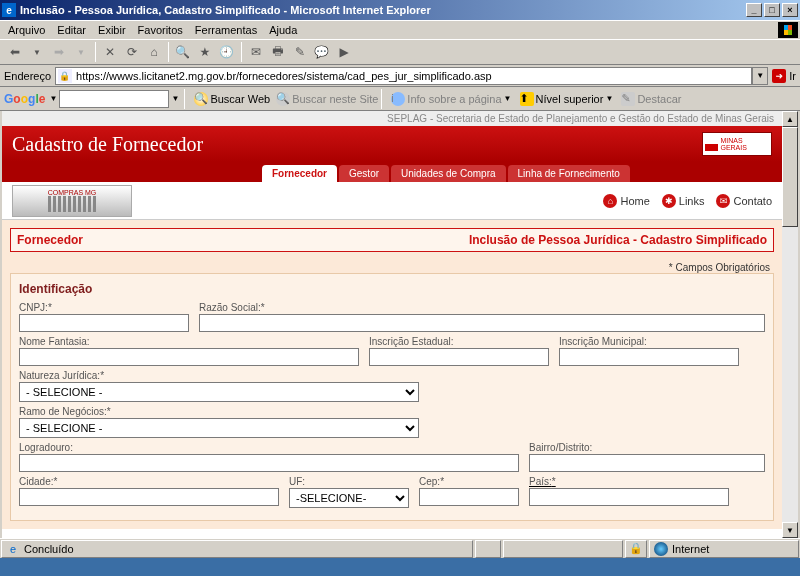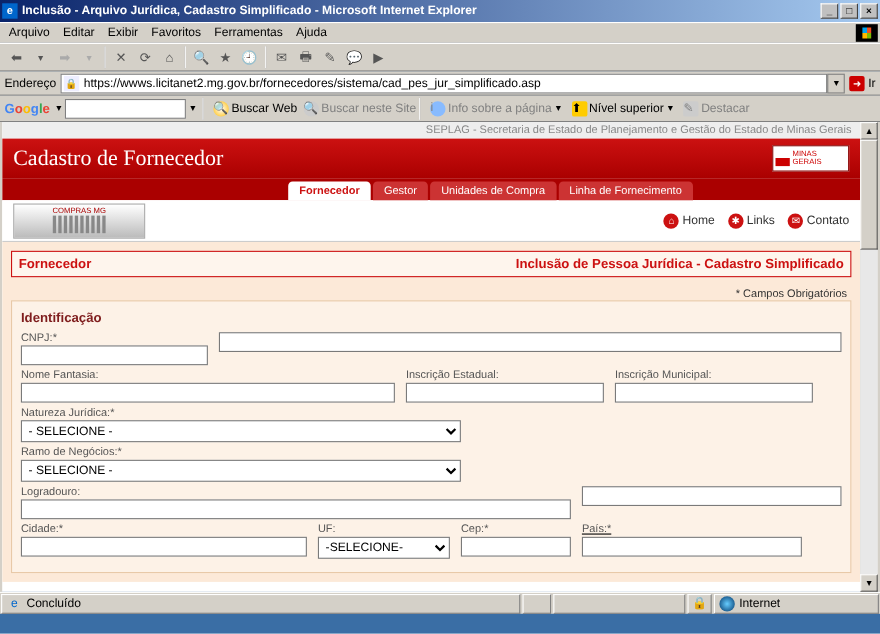--- a/index.html
+++ b/index.html
@@ -74,21 +74,21 @@
   .statusbar .cell{border:1px solid #808080;border-top-color:#fff;border-left-color:#fff;height:18px;margin:0 1px;display:flex;align-items:center;padding:0 4px;font-size:11px;}
   .statusbar .c1{flex:1;}
   .statusbar .ieicon{width:14px;height:14px;margin-right:4px;display:inline-flex;align-items:center;justify-content:center;color:#0066cc;font-size:11px;}
   .statusbar .zone .globe{width:14px;height:14px;border-radius:7px;background:radial-gradient(#6cf,#036);margin-right:4px;}
 </style>
 </head>
 <body>
 
 <div class="titlebar">
   <span class="ticon">e</span>
-  <span>Inclusão - Arquivo Jurídica, Cadastro Simplificado - Microsoft Internet Explorer</span>
+  <span>Inclusão - Pessoa Jurídica, Cadastro Simplificado - Microsoft Internet Explorer</span>
   <span class="spacer"></span>
   <span class="winbtn">_</span>
   <span class="winbtn">□</span>
   <span class="winbtn">×</span>
 </div>
 
 <div class="menubar">
   <span>Arquivo</span>
   <span>Editar</span>
   <span>Exibir</span>
@@ -219,20 +219,21 @@
       <div class="req"><span>*</span> <span>Campos Obrigatórios</span></div>
       <div class="formbox">
         <div class="section">Identificação</div>
 
         <div class="row">
           <div class="field" style="width:170px;">
             <label><span>CNPJ:</span><span>*</span></label>
             <input style="">
           </div>
           <div class="field w100">
+            <label><span>Razão Social:</span><span>*</span></label>
             <input style="">
           </div>
         </div>
 
         <div class="row">
           <div class="field" style="width:340px;">
             <label>Nome Fantasia:</label>
             <input style="">
           </div>
           <div class="field" style="width:180px;">
@@ -258,20 +259,21 @@
             <select><option>- SELECIONE -</option></select>
           </div>
         </div>
 
         <div class="row">
           <div class="field" style="width:500px;">
             <label>Logradouro:</label>
             <input style="">
           </div>
           <div class="field w100">
+            <label>Bairro/Distrito:</label>
             <input style="">
           </div>
         </div>
 
         <div class="row">
           <div class="field" style="width:260px;">
             <label><span>Cidade:</span><span>*</span></label>
             <input style="">
           </div>
           <div class="field" style="width:120px;">

